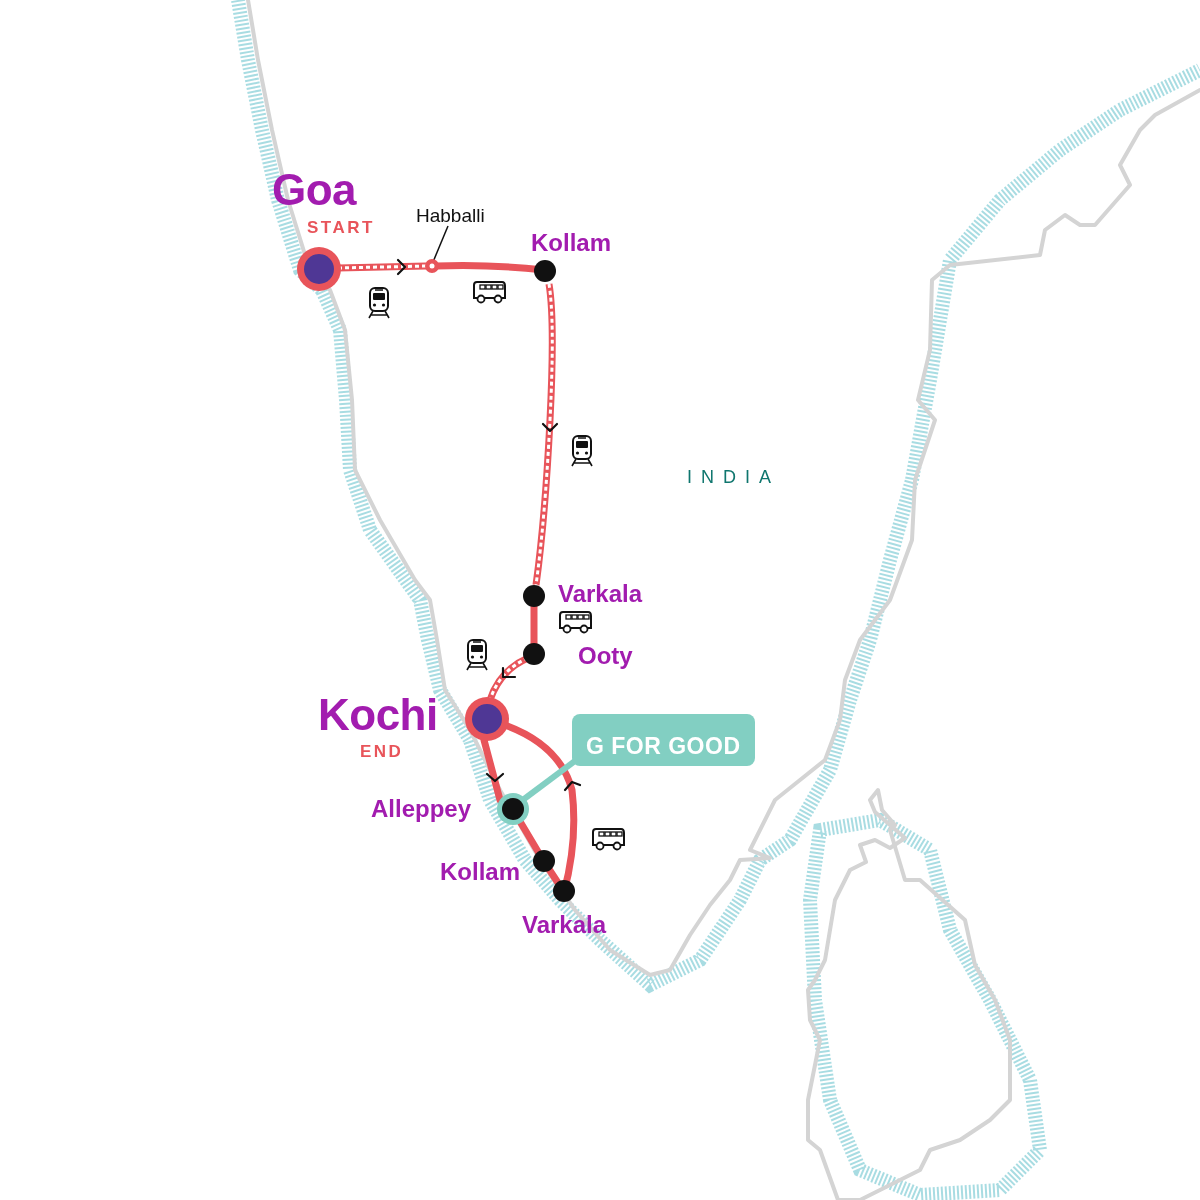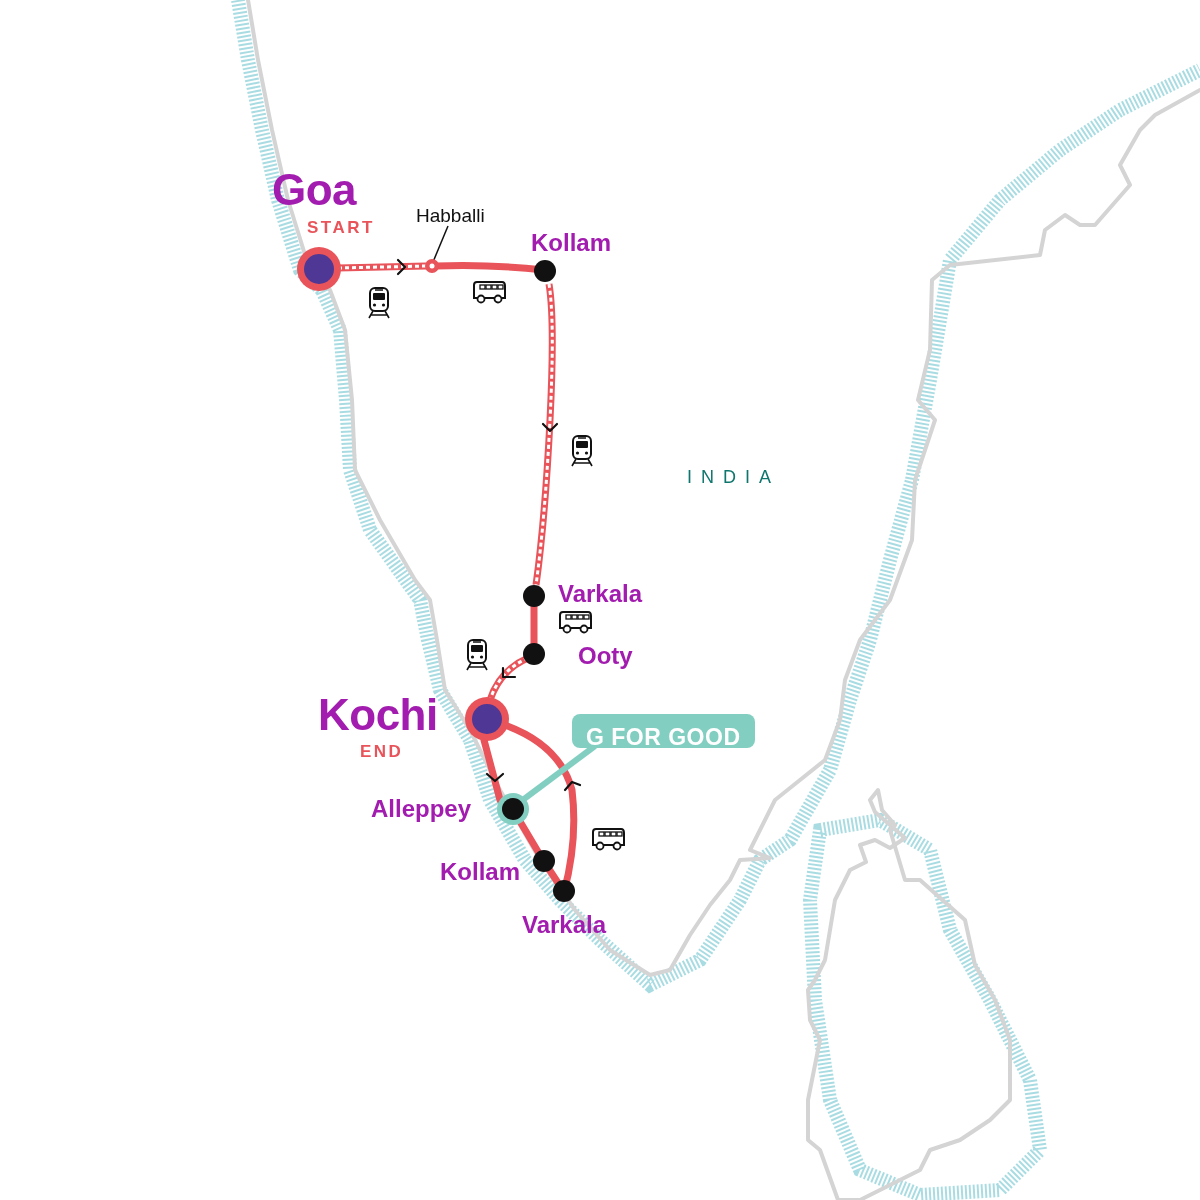--- a/index.html
+++ b/index.html
@@ -10,21 +10,21 @@
   .route-solid { fill:none; stroke:#e8545a; stroke-width:7; stroke-linecap:round; stroke-linejoin:round; }
   .route-rail { fill:none; stroke:#e8545a; stroke-width:7; stroke-linecap:butt; }
   .route-rail-ties { fill:none; stroke:#ffffff; stroke-width:3; stroke-dasharray:4 3; }
   .arrow { fill:none; stroke:#111; stroke-width:2.2; stroke-linecap:round; stroke-linejoin:round; }
   .label { position:absolute; color:#a21caf; font-weight:700; white-space:nowrap; }
   .city-big { font-size:44px; letter-spacing:-0.5px; }
   .city { font-size:24px; }
   .sub { position:absolute; color:#e8545a; font-weight:700; font-size:17px; letter-spacing:2.5px; }
   .minor { position:absolute; font-size:19px; color:#111; }
   .country { position:absolute; color:#0f766e; font-size:18px; letter-spacing:9px; }
-  .gfg { position:absolute; background:#82cfc2; color:#fff; font-weight:700; font-size:23px; border-radius:8px; padding:3px 14px; height:28px; line-height:40px; letter-spacing:0.5px; }
+  .gfg { position:absolute; background:#82cfc2; color:#fff; font-weight:700; font-size:23px; border-radius:8px; padding:12px 14px; height:28px; line-height:40px; letter-spacing:0.5px; }
 </style>
 </head>
 <body>
 
 <svg id="map" viewBox="0 0 1200 1200" xmlns="http://www.w3.org/2000/svg">
   <defs>
     <g id="train">
       <rect x="-9" y="-14" width="18" height="23" rx="5" fill="#fff" stroke="#111" stroke-width="2"></rect>
       <rect x="-6" y="-9" width="12" height="7" rx="1" fill="#111"></rect>
       <line x1="-4" y1="-12" x2="4" y2="-12" stroke="#111" stroke-width="1.5"></line>

